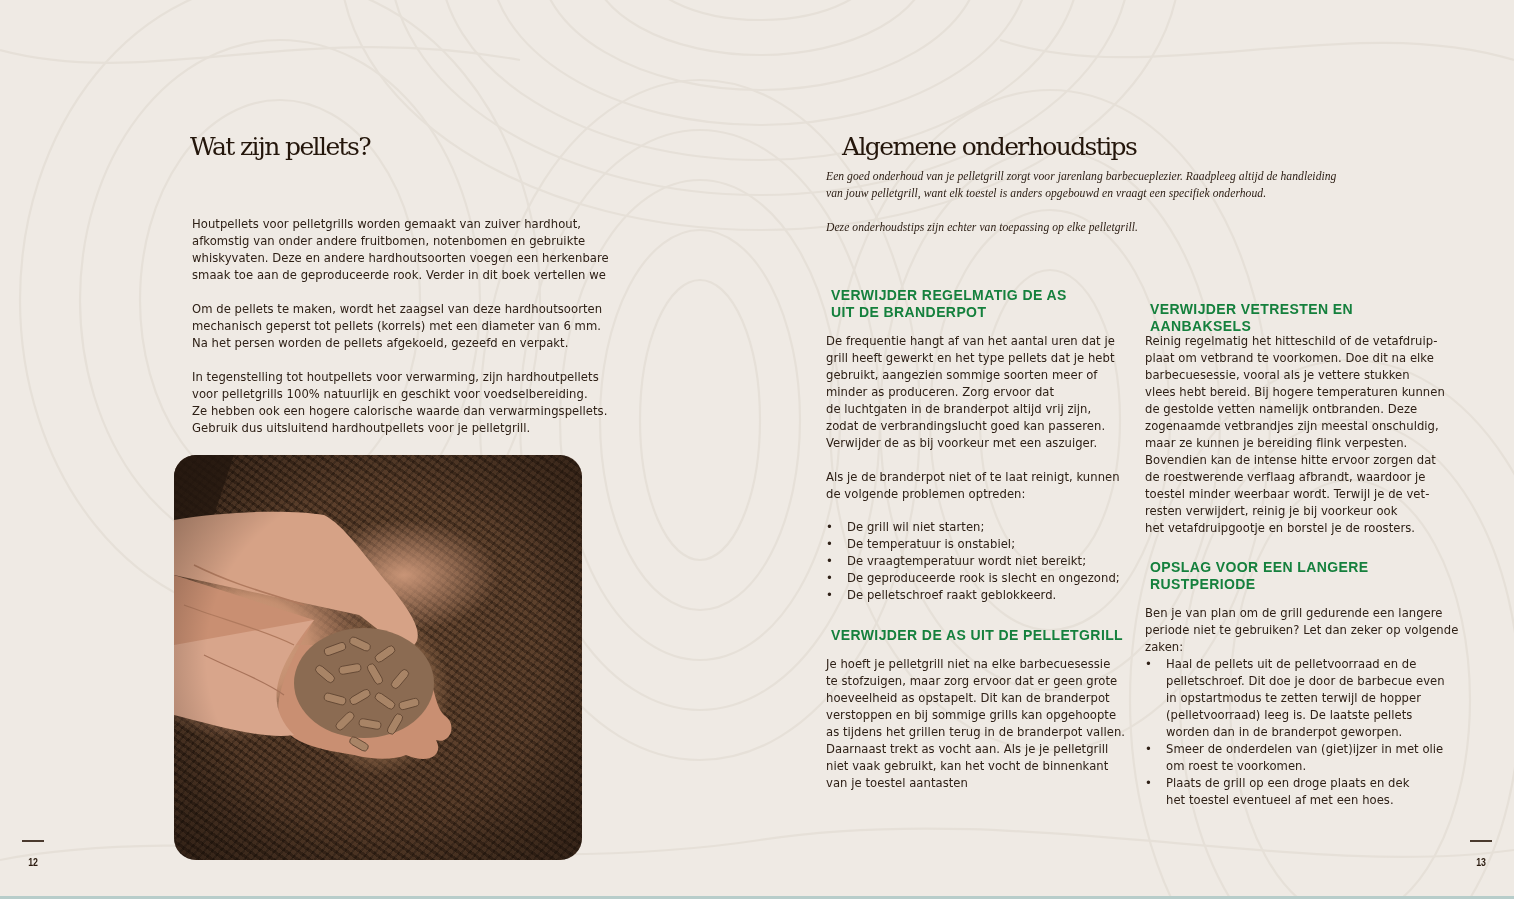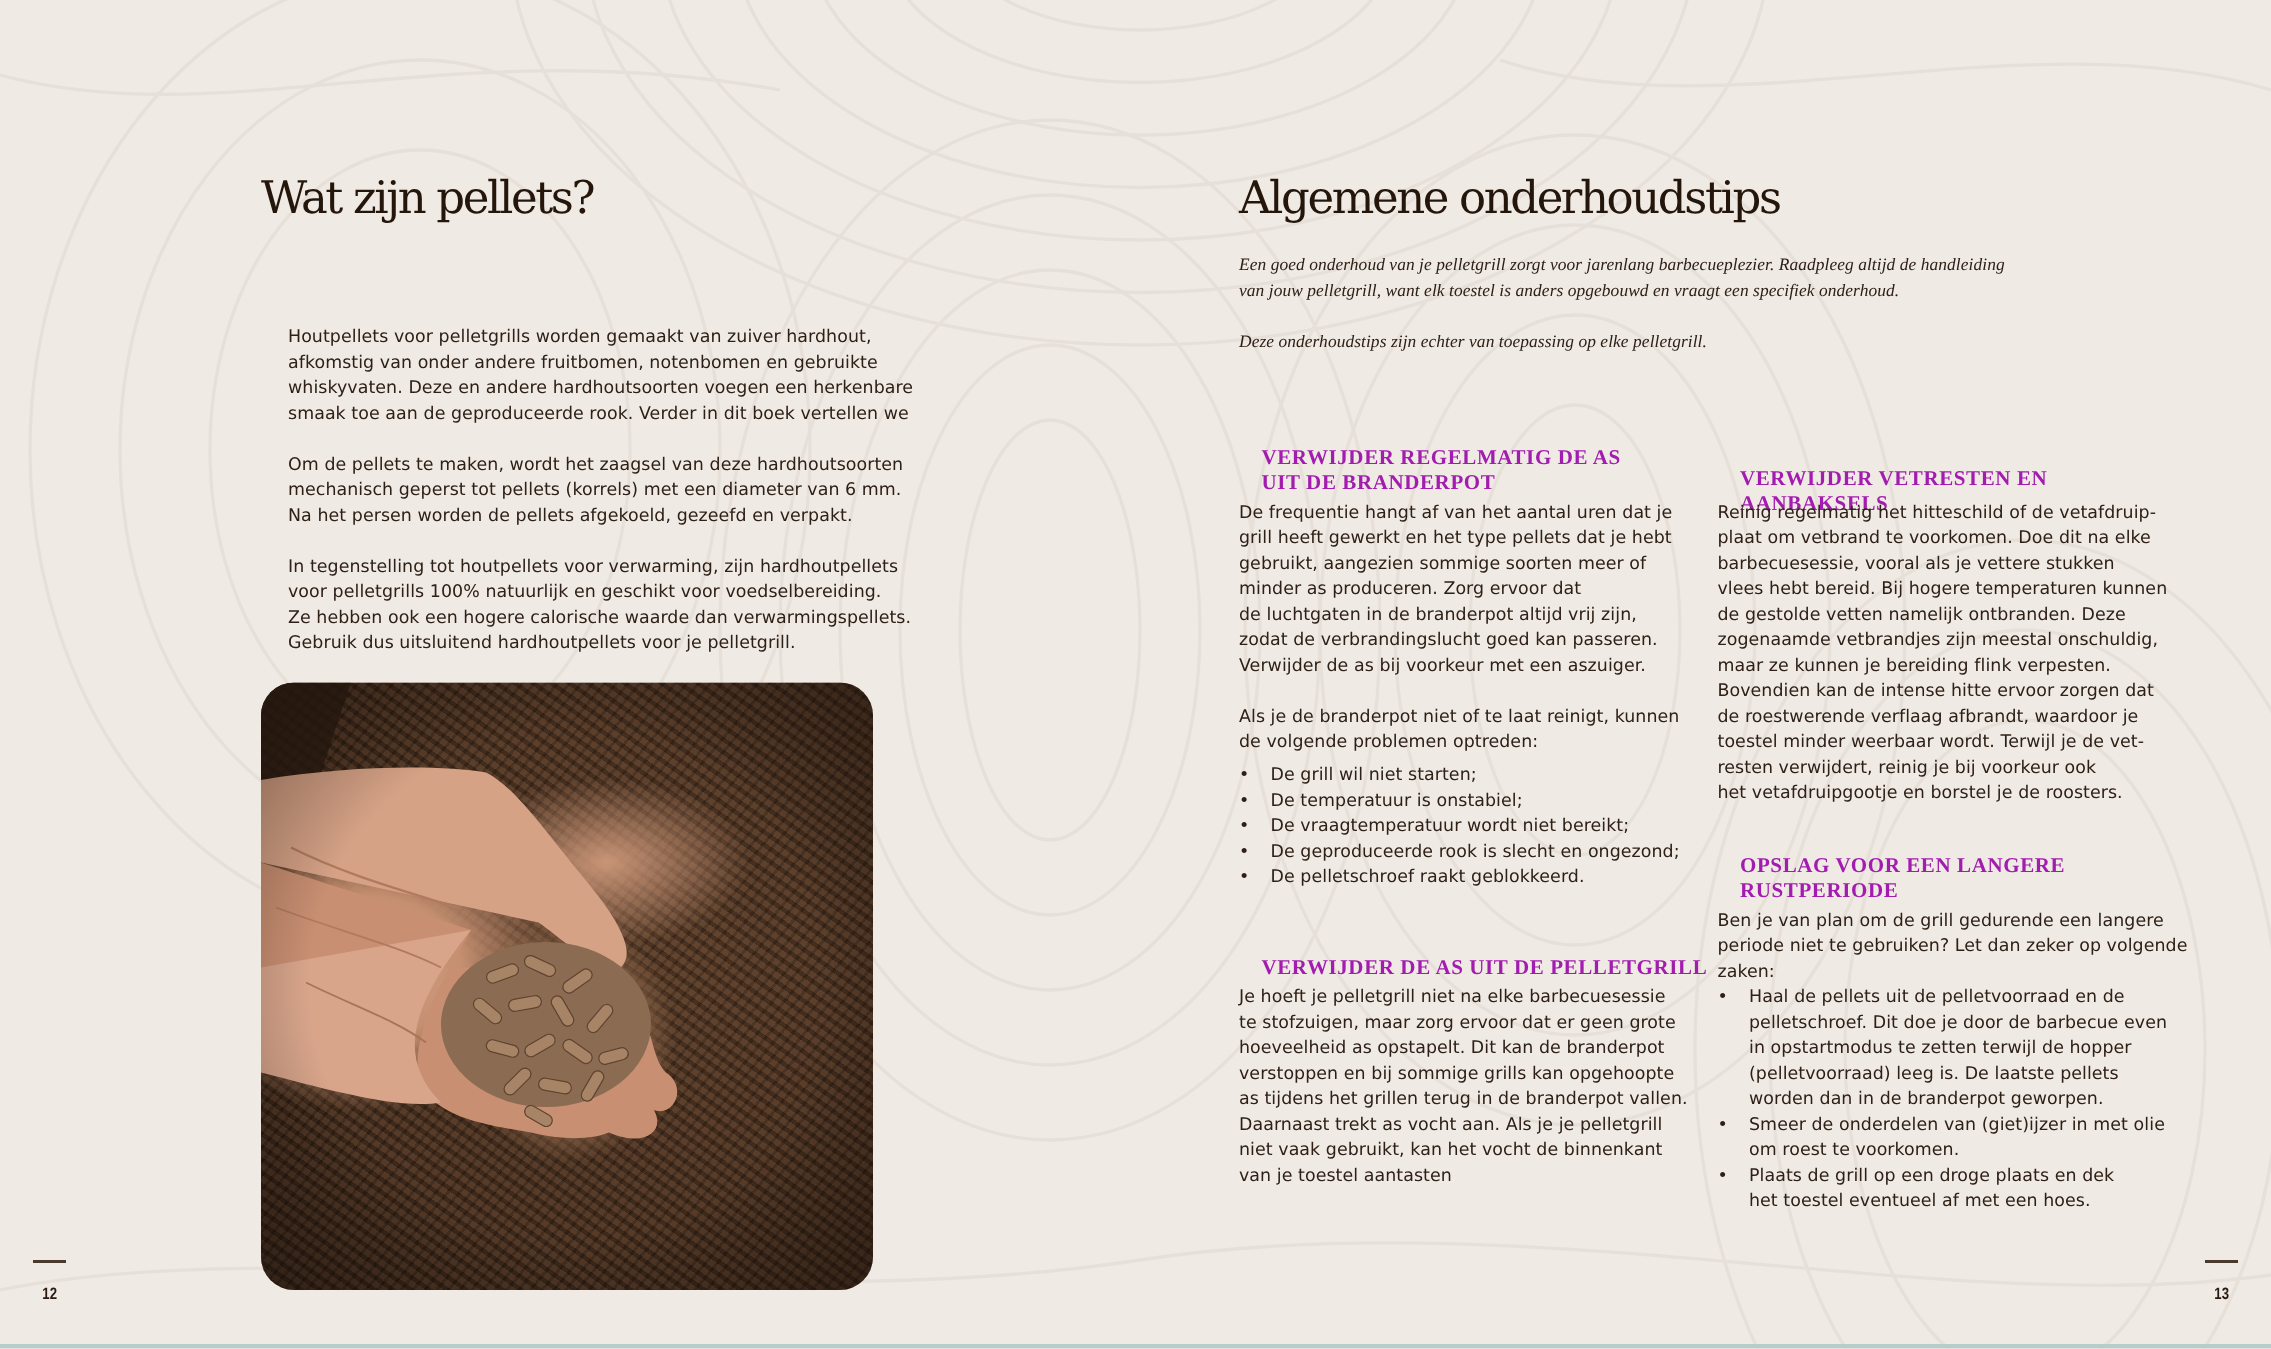--- a/index.html
+++ b/index.html
@@ -29,49 +29,49 @@
       background: #b7cdca;
     }
     .spread {
       position: absolute;
       inset: 0;
     }
     .h1 {
       position: absolute;
       font-family: "DejaVu Serif", serif;
       font-weight: normal;
-      font-size: 30px;
+      font-size: 25px;
       letter-spacing: -1.6px;
       color: #24160b;
-      margin: 0;
+      margin: 16px;
       line-height: 1;
       white-space: nowrap;
     }
     .body-text {
       position: absolute;
       font-size: 11.6px;
       line-height: 17px;
       color: #2e2016;
       margin: 0;
       letter-spacing: 0.05px;
     }
     .body-text p {
       margin: 0 0 17px 0;
     }
     .body-text p:last-child { margin-bottom: 0; }
     .italic { font-style: italic; font-family: Liberation Serif, serif; }
     .h3 {
       position: absolute;
-      font-family: Liberation Serif, serif;
+      font-family: Liberation Sans, sans-serif;
       font-weight: bold;
       font-size: 14px;
       line-height: 17px;
       letter-spacing: 0.4px;
-      color: #a21caf;
-      margin: 15px;
+      color: #15803d;
+      margin: 5px;
       text-transform: uppercase;
     }
     ul.bullets {
       list-style: none;
       margin: 0;
       padding: 0;
     }
     ul.bullets li {
       position: relative;
       padding-left: 21px;
@@ -245,21 +245,21 @@
     <div class="body-text" style="left:826px; top:333px; width:310px;">
       <p>
         <span>De frequentie hangt af van het aantal uren dat je</span><br>
         <span>grill heeft gewerkt en het type pellets dat je hebt</span><br>
         <span>gebruikt, aangezien sommige soorten meer of</span><br>
         <span>minder as produceren. Zorg ervoor dat</span><br>
         <span>de luchtgaten in de branderpot altijd vrij zijn,</span><br>
         <span>zodat de verbrandingslucht goed kan passeren.</span><br>
         <span>Verwijder de as bij voorkeur met een aszuiger.</span>
       </p>
-      <p style="margin-bottom:5px;">
+      <p style="margin-bottom:16px;">
         <span>Als je de branderpot niet of te laat reinigt, kunnen</span><br>
         <span>de volgende problemen optreden:</span>
       </p>
       <ul class="bullets">
         <li>De grill wil niet starten;</li>
         <li>De temperatuur is onstabiel;</li>
         <li>De vraagtemperatuur wordt niet bereikt;</li>
         <li>De geproduceerde rook is slecht en ongezond;</li>
         <li>De pelletschroef raakt geblokkeerd.</li>
       </ul>

